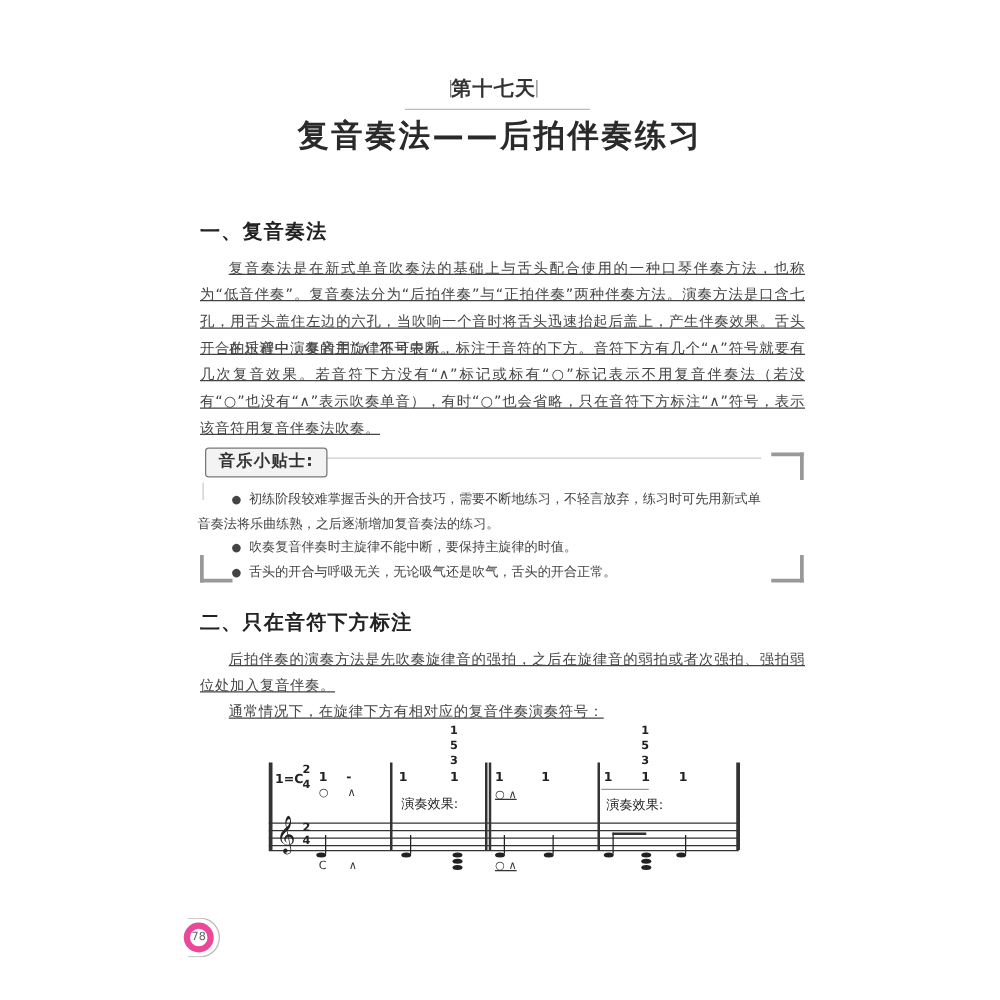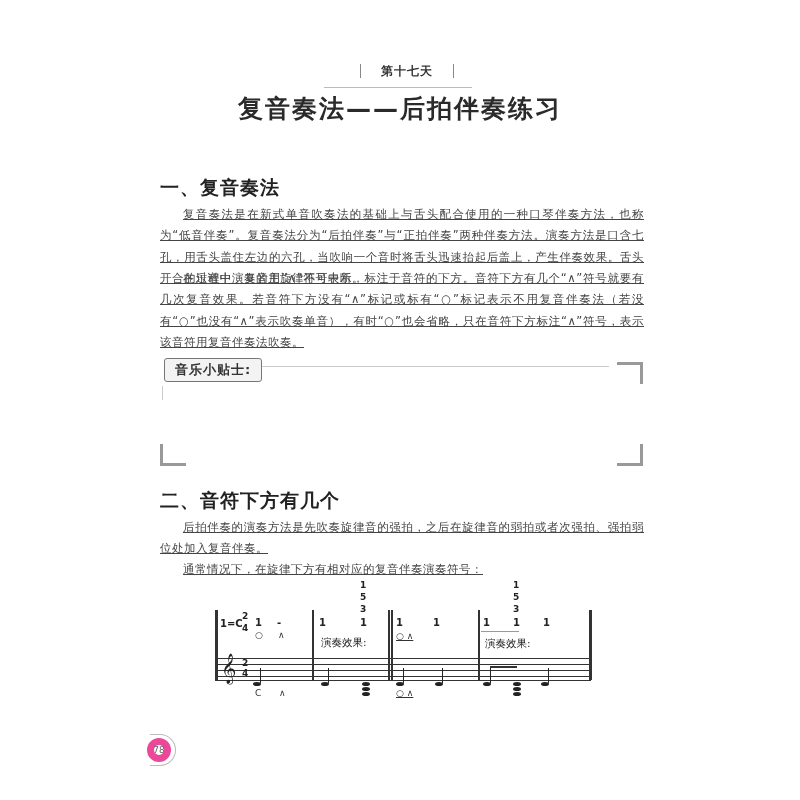--- a/index.html
+++ b/index.html
@@ -1,32 +1,32 @@
 <!DOCTYPE html>
 <html><head>
 <meta charset="utf-8">
 <style>
   * { margin: 0; padding: 0; box-sizing: border-box; }
   html, body { width: 800px; height: 800px; background: #ffffff; overflow: hidden; }
   body { position: relative; font-family: "DejaVu Sans", sans-serif; color: #2a2a2a; }
 
   .day-label {
     position: absolute; top: 61px; left: 360px; width: 100px; height: 20px;
-    display: flex; align-items: center; justify-content: flex-start; gap: 20px;
-    font-size: 12px; font-weight: bold; color: #333;
+    display: flex; align-items: center; justify-content: flex-start; gap: 0;
+    font-size: 16px; font-weight: bold; color: #333;
   }
   .day-label .bar { display: inline-block; width: 1px; height: 14px; background: #888; }
   .day-label .txt { letter-spacing: 1px; }
   .title-rule { position: absolute; top: 87px; left: 324px; width: 148px; height: 1px; background: #bbb; }
   .page-title {
     position: absolute; top: 92px; left: 200px; width: 400px; text-align: center;
     font-size: 25px; letter-spacing: 2px; color: #2a2a2a; font-weight: bold;
   }
 
-  .section-heading { position: absolute; left: 160px; font-size: 19px; font-weight: bold; color: #222; letter-spacing: 1px; }
+  .section-heading { position: absolute; left: 160px; font-size: 16px; font-weight: bold; color: #222; letter-spacing: 1px; }
   .para {
     position: absolute; left: 160px; width: 484px; font-size: 11.5px; line-height: 21.4px;
     color: #444; text-align: justify; text-indent: 2em; letter-spacing: 0.5px; text-decoration: underline;
   }
 
   .tips-box { position: absolute; left: 158px; top: 358px; width: 487px; height: 110px; }
   .tips-box .top-rule { position: absolute; left: 92px; right: 36px; top: 8px; height: 1px; background: #ccc; }
   .tips-box .left-rule { position: absolute; left: 4px; top: 28px; height: 14px; width: 1px; background: #ccc; }
   .tips-box .corner { position: absolute; width: 26px; height: 26px; border-color: #999; border-style: solid; }
   .tips-box .corner.tr { right: 2px; top: 4px; border-width: 3px 3px 0 0; height: 22px; }
@@ -48,21 +48,21 @@
   .score .label { position: absolute; font-size: 10.5px; color: #222; }
   .score .vline { position: absolute; width: 1.5px; background: #333; }
   .score .hline { position: absolute; height: 1px; background: #333; }
   .score .thick { width: 3px; }
   .score .note { position: absolute; width: 8px; height: 4px; border-radius: 50%; background: #222; }
   .score .stem { position: absolute; width: 1px; background: #222; }
   .clef { position: absolute; font-size: 26px; color: #222; line-height: 1; }
 
   .page-num {
     position: absolute; left: 147px; top: 738px; width: 24px; height: 24px;
-    border: 7px solid #ec4899; border-radius: 50%; font-size: 9px; color: #666;
+    border: 5px solid #ec4899; border-radius: 50%; font-size: 9px; color: #666;
     display: flex; align-items: center; justify-content: center;
   }
   .page-num-arc { position: absolute; left: 150px; top: 734px; width: 26px; height: 32px; border: 1px solid #bbb; border-left: none; border-radius: 0 16px 16px 0; }
 </style>
 </head>
 <body>
 
 <div class="day-label">
   <span class="bar"></span>
   <span class="txt">第十七天</span>
@@ -75,23 +75,28 @@
 <p class="para" style="top:204px;">复音奏法是在新式单音吹奏法的基础上与舌头配合使用的一种口琴伴奏方法，也称为“低音伴奏”。复音奏法分为“后拍伴奏”与“正拍伴奏”两种伴奏方法。演奏方法是口含七孔，用舌头盖住左边的六孔，当吹响一个音时将舌头迅速抬起后盖上，产生伴奏效果。舌头开合的过程中演奏的主旋律不可中断。</p>
 <p class="para" style="top:268px;">在乐谱中，复音用“∧”符号表示，标注于音符的下方。音符下方有几个“∧”符号就要有几次复音效果。若音符下方没有“∧”标记或标有“○”标记表示不用复音伴奏法（若没有“○”也没有“∧”表示吹奏单音），有时“○”也会省略，只在音符下方标注“∧”符号，表示该音符用复音伴奏法吹奏。</p>
 
 <div class="tips-box">
   <div class="top-rule"></div>
   <div class="left-rule"></div>
   <div class="corner tr"></div>
   <div class="corner br"></div>
   <div class="corner bl"></div>
   <div class="tips-tag">音乐小贴士:</div>
+  <div class="tips-list">
+    <div class="tip">初练阶段较难掌握舌头的开合技巧，需要不断地练习，不轻言放弃，练习时可先用新式单音奏法将乐曲练熟，之后逐渐增加复音奏法的练习。</div>
+    <div class="tip">吹奏复音伴奏时主旋律不能中断，要保持主旋律的时值。</div>
+    <div class="tip">舌头的开合与呼吸无关，无论吸气还是吹气，舌头的开合正常。</div>
+  </div>
 </div>
 
-<h2 class="section-heading" style="top:488px;">二、音符下方有几个</h2>
+<h2 class="section-heading" style="top:488px;">二、只在音符下方标注</h2>
 <p class="para" style="top:517px;">后拍伴奏的演奏方法是先吹奏旋律音的强拍，之后在旋律音的弱拍或者次强拍、强拍弱位处加入复音伴奏。</p>
 <p class="para" style="top:559px;">通常情况下，在旋律下方有相对应的复音伴奏演奏符号：</p>
 
 <div class="score">
   <div class="vline thick" style="left:0;top:30px;height:70px;"></div>
   <div class="vline" style="left:97px;top:30px;height:70px;"></div>
   <div class="vline" style="left:173px;top:30px;height:70px;"></div>
   <div class="vline" style="left:176px;top:30px;height:70px;"></div>
   <div class="vline" style="left:263px;top:30px;height:70px;"></div>
   <div class="vline thick" style="left:374px;top:30px;height:70px;"></div>

